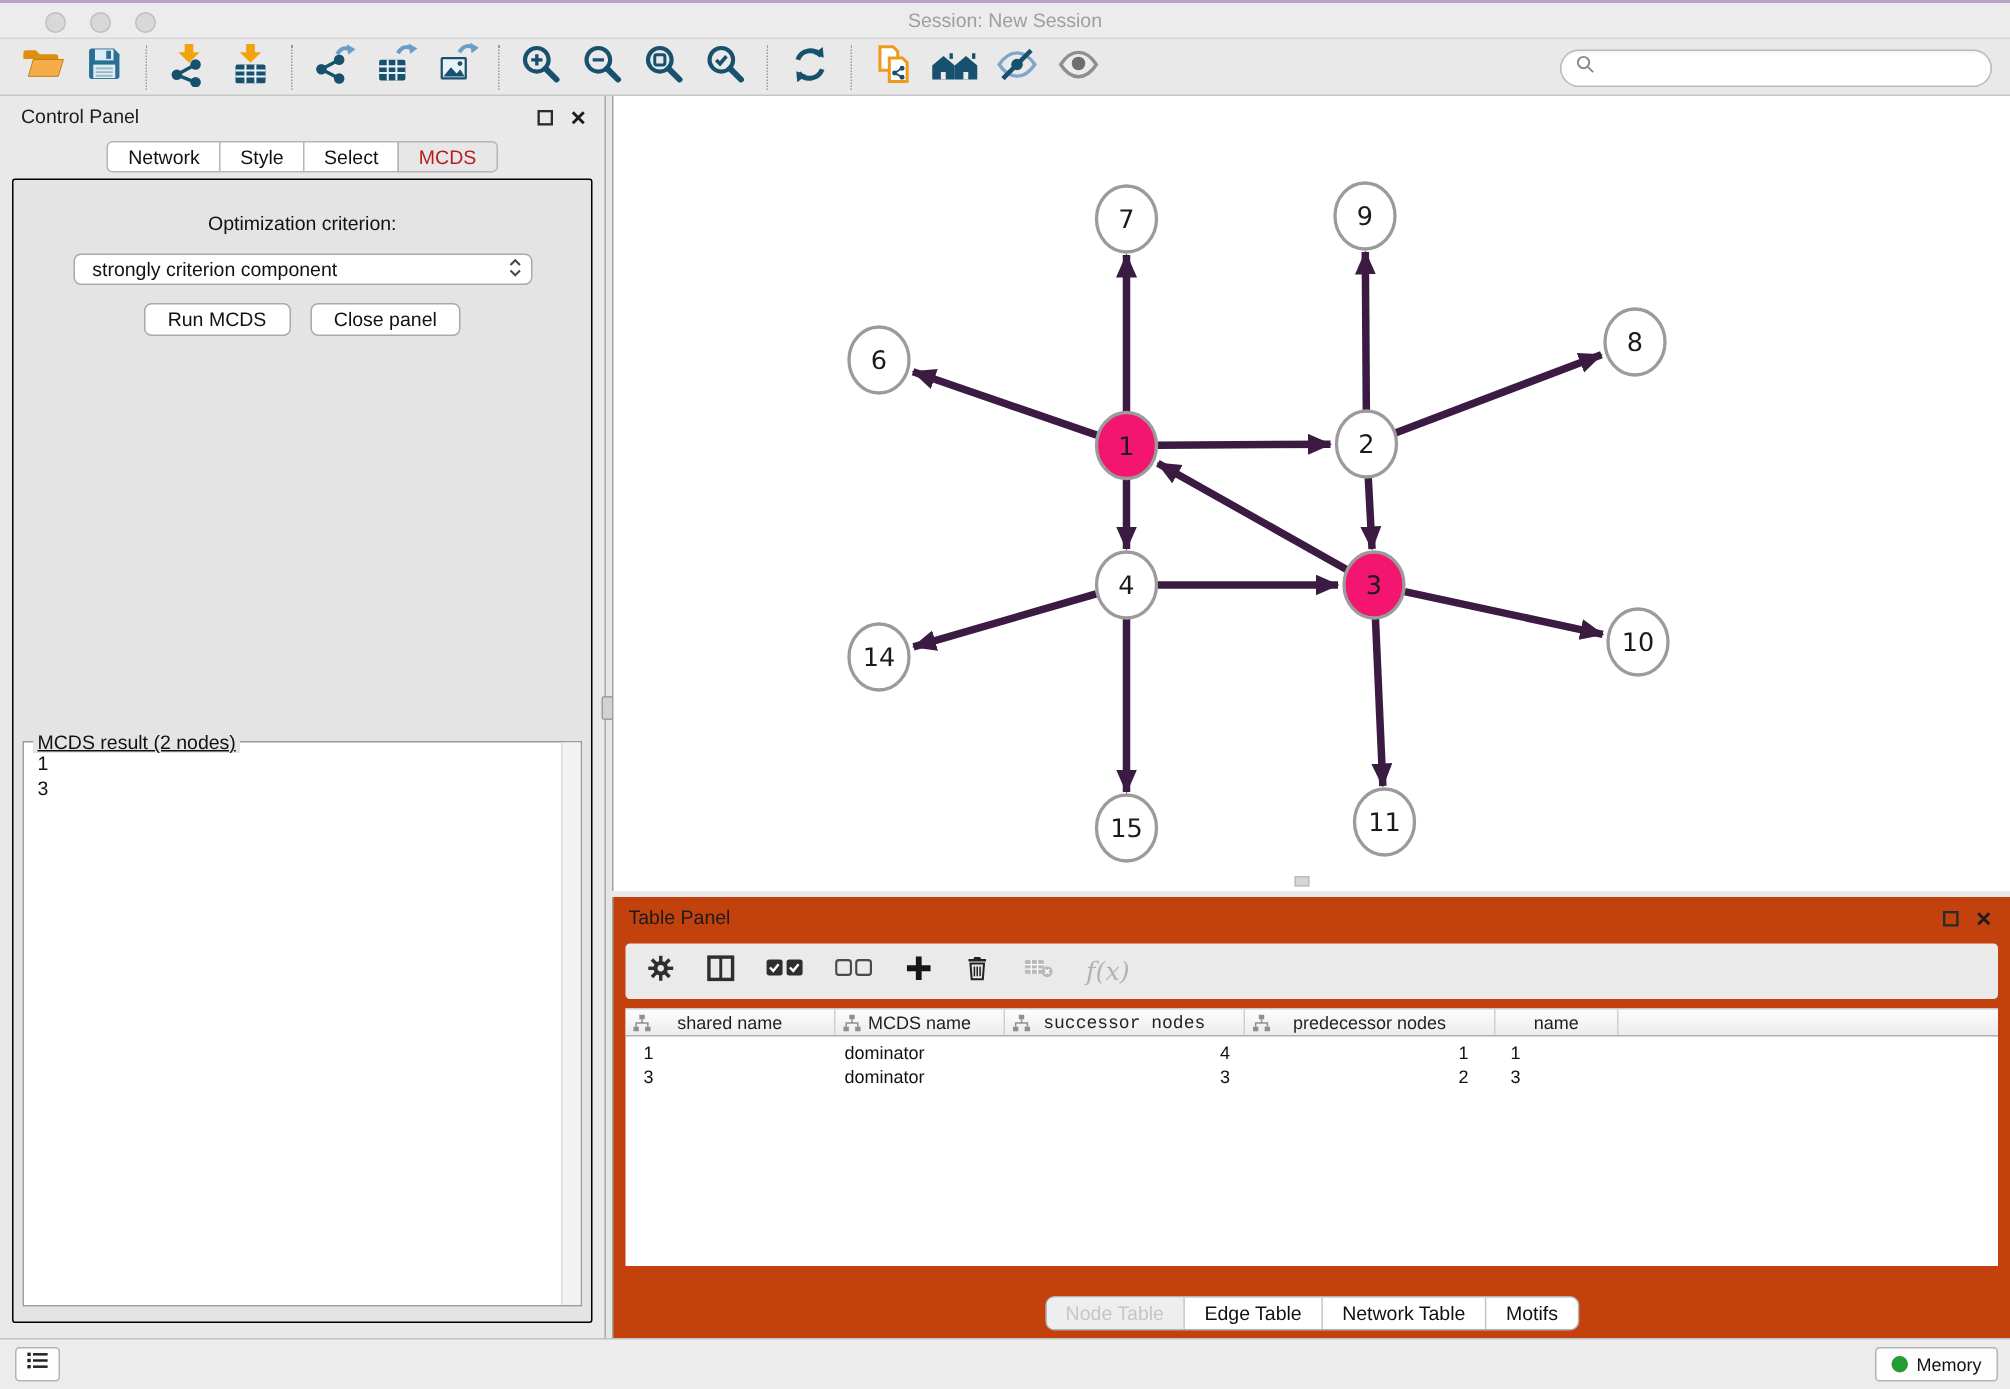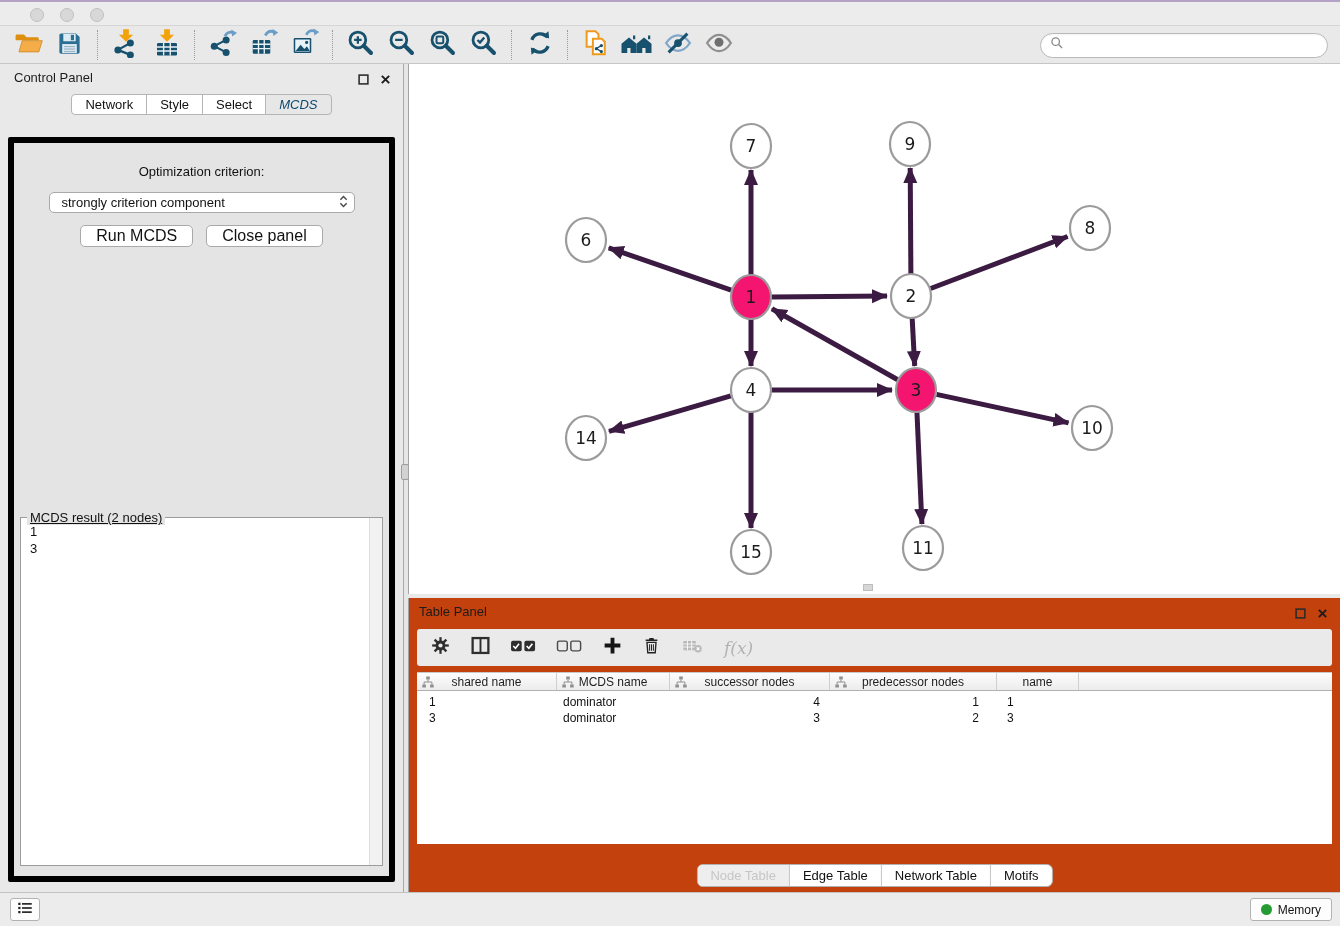--- a/index.html
+++ b/index.html
@@ -29,31 +29,31 @@
     font-family:"Liberation Sans", sans-serif; }
   
   .control-panel { position:absolute; left:0; top:64px; width:403px; height:828px; background:#e9e9e9; }
   .panel-header { position:relative; height:26px; }
   .panel-title { position:absolute; left:14px; top:6px; font-size:13px; color:#1c1c1c; }
   .win-btns { position:absolute; right:12px; top:7px; display:flex; gap:11px; align-items:center; }
   .cp-tabs { position:absolute; left:0; right:0; top:30px; display:flex; justify-content:center; }
   .cp-tab { background:#fff; border:1px solid #b5b5b5; margin-left:-1px; padding:2px 13px;
     font-size:13px; color:#111; cursor:default;text-align:right; }
   .cp-tab:first-child { border-radius:4px 0 0 4px; margin-left:0; }
-  .cp-tab.selected { background:#e7e7e7; color:#0c4a6e; border-radius:0 4px 4px 0;font-style:italic; }
+  .cp-tab.selected { background:#e7e7e7; color:#b91c1c; border-radius:0 4px 4px 0; }
   .cp-content { position:absolute; left:8px; right:8px; top:55px; bottom:10px;
-    background:#e4e4e4; border:6px solid #000000; border-radius:2px;margin-top:18px; }
+    background:#e4e4e4; border:1px solid #000000; border-radius:2px; }
   .opt-label { margin-top:21px; text-align:center; font-size:13px; }
   .dropdown { margin:13px auto 0; width:306px; height:21px; background:#fff;
     border:1px solid #a9a9a9; border-radius:5px; display:flex; align-items:center;
     padding:0 6px 0 12px; font-size:13px; }
   .dropdown .val { flex:1; }
   .btn-row { margin-top:12px; display:flex; justify-content:center; gap:13px; }
   .btn { height:22px; line-height:20px; padding:0 15px; background:#fff;
-    border:1px solid #a9a9a9; border-radius:5px; font-size:16px; cursor:default; }
+    border:1px solid #a9a9a9; border-radius:5px; font-size:13px; cursor:default; }
   .result-group { position:absolute; left:6px; right:6px; top:374px; bottom:10px;
     border:1px solid #9c9c9c; background:#fff; }
   .result-legend { position:absolute; top:-8px; left:6px; background:#e4e4e4; padding:0 3px; font-size:13px;text-decoration:underline; }
   .result-lines { padding:6px 9px; font-size:13px; line-height:16.5px; }
   .result-scroll { position:absolute; right:0; top:0; bottom:0; width:13px;
     background:#f2f2f2; border-left:1px solid #dcdcdc; }
   
   .v-divider { position:absolute; left:403px; top:64px; width:5px; height:828px;
     background:#e6e6e6; border-left:1px solid #a9a9a9; }
   .v-grip { position:absolute; left:401px; top:464px; width:8px; height:16px;
@@ -105,20 +105,21 @@
 <body>
 
 <div class="app">
 
   <div class="titlebar">
     <div class="mac-dots">
       <span class="mac-dot"></span>
       <span class="mac-dot"></span>
       <span class="mac-dot"></span>
     </div>
+    <div class="title">Session: New Session</div>
   </div>
 
   <div class="toolbar">
     <div id="tb-icons" style="display:flex;align-items:center">
         <div class="tb-group">
           <div class="tb-btn">
             <span><svg viewBox="0 0 24 24" width="31" height="31">
                 <path d="M2 18.5V6.2c0-.7.5-1.2 1.2-1.2h5.2l2.1 2.1h8.3c.7 0 1.2.5 1.2 1.2v1.2H2z" fill="#df8f10"></path>
                 <path d="M4.6 18.5L7.1 9.8h15.6l-2.7 8.7z" fill="#f5ad49" stroke="#c07d0a" stroke-width="0.5"></path>
               </svg></span>
@@ -478,21 +479,21 @@
             <span class="tree-ic"><svg viewBox="0 0 12 12" width="12" height="12">
                 <g fill="#8f8f8f">
                   <rect x="4.2" y="0.5" width="3.6" height="3"></rect>
                   <rect x="0.3" y="8.5" width="3.6" height="3"></rect>
                   <rect x="8.1" y="8.5" width="3.6" height="3"></rect>
                 </g>
                 <path d="M6 3.5V6M2.1 8.5V6h7.8v2.5" stroke="#8f8f8f" fill="none" stroke-width="1"></path>
               </svg></span>
             <span>MCDS name</span>
           </div>
-          <div class="th" style="width: 160px;">
+          <div class="th" style="width: 160px; font-family: Liberation Mono, monospace;">
             <span class="tree-ic"><svg viewBox="0 0 12 12" width="12" height="12">
                 <g fill="#8f8f8f">
                   <rect x="4.2" y="0.5" width="3.6" height="3"></rect>
                   <rect x="0.3" y="8.5" width="3.6" height="3"></rect>
                   <rect x="8.1" y="8.5" width="3.6" height="3"></rect>
                 </g>
                 <path d="M6 3.5V6M2.1 8.5V6h7.8v2.5" stroke="#8f8f8f" fill="none" stroke-width="1"></path>
               </svg></span>
             <span>successor nodes</span>
           </div>

